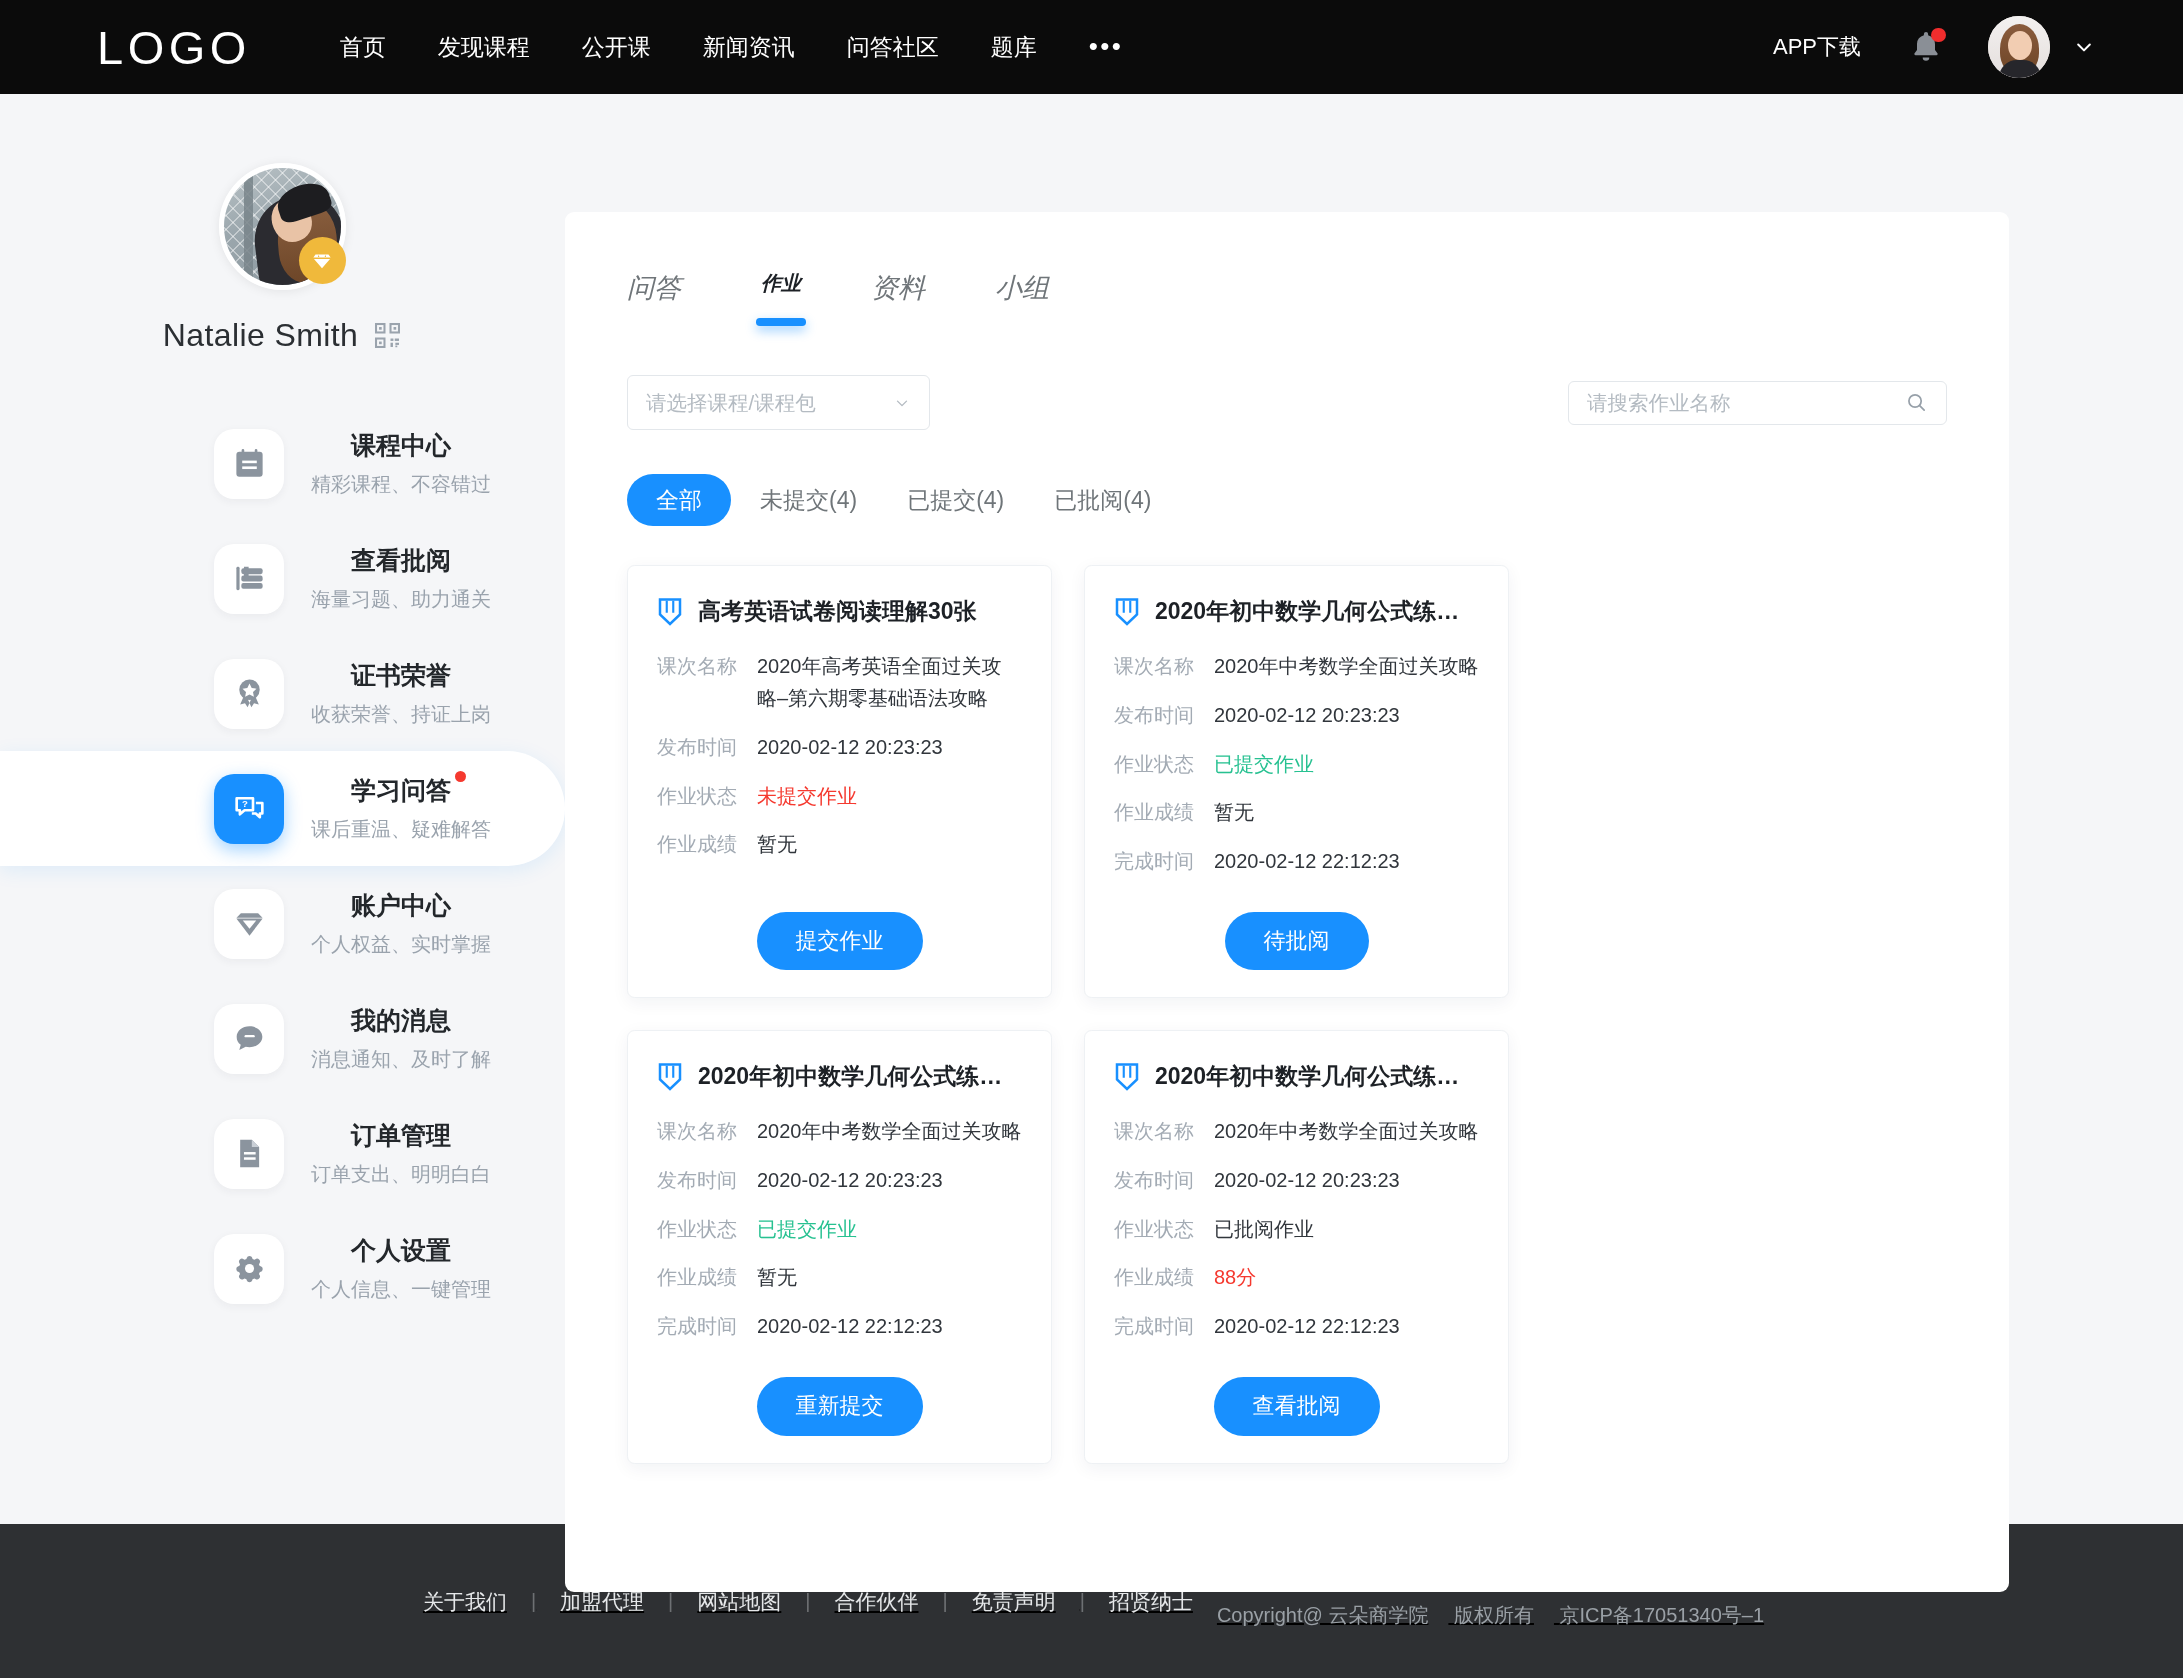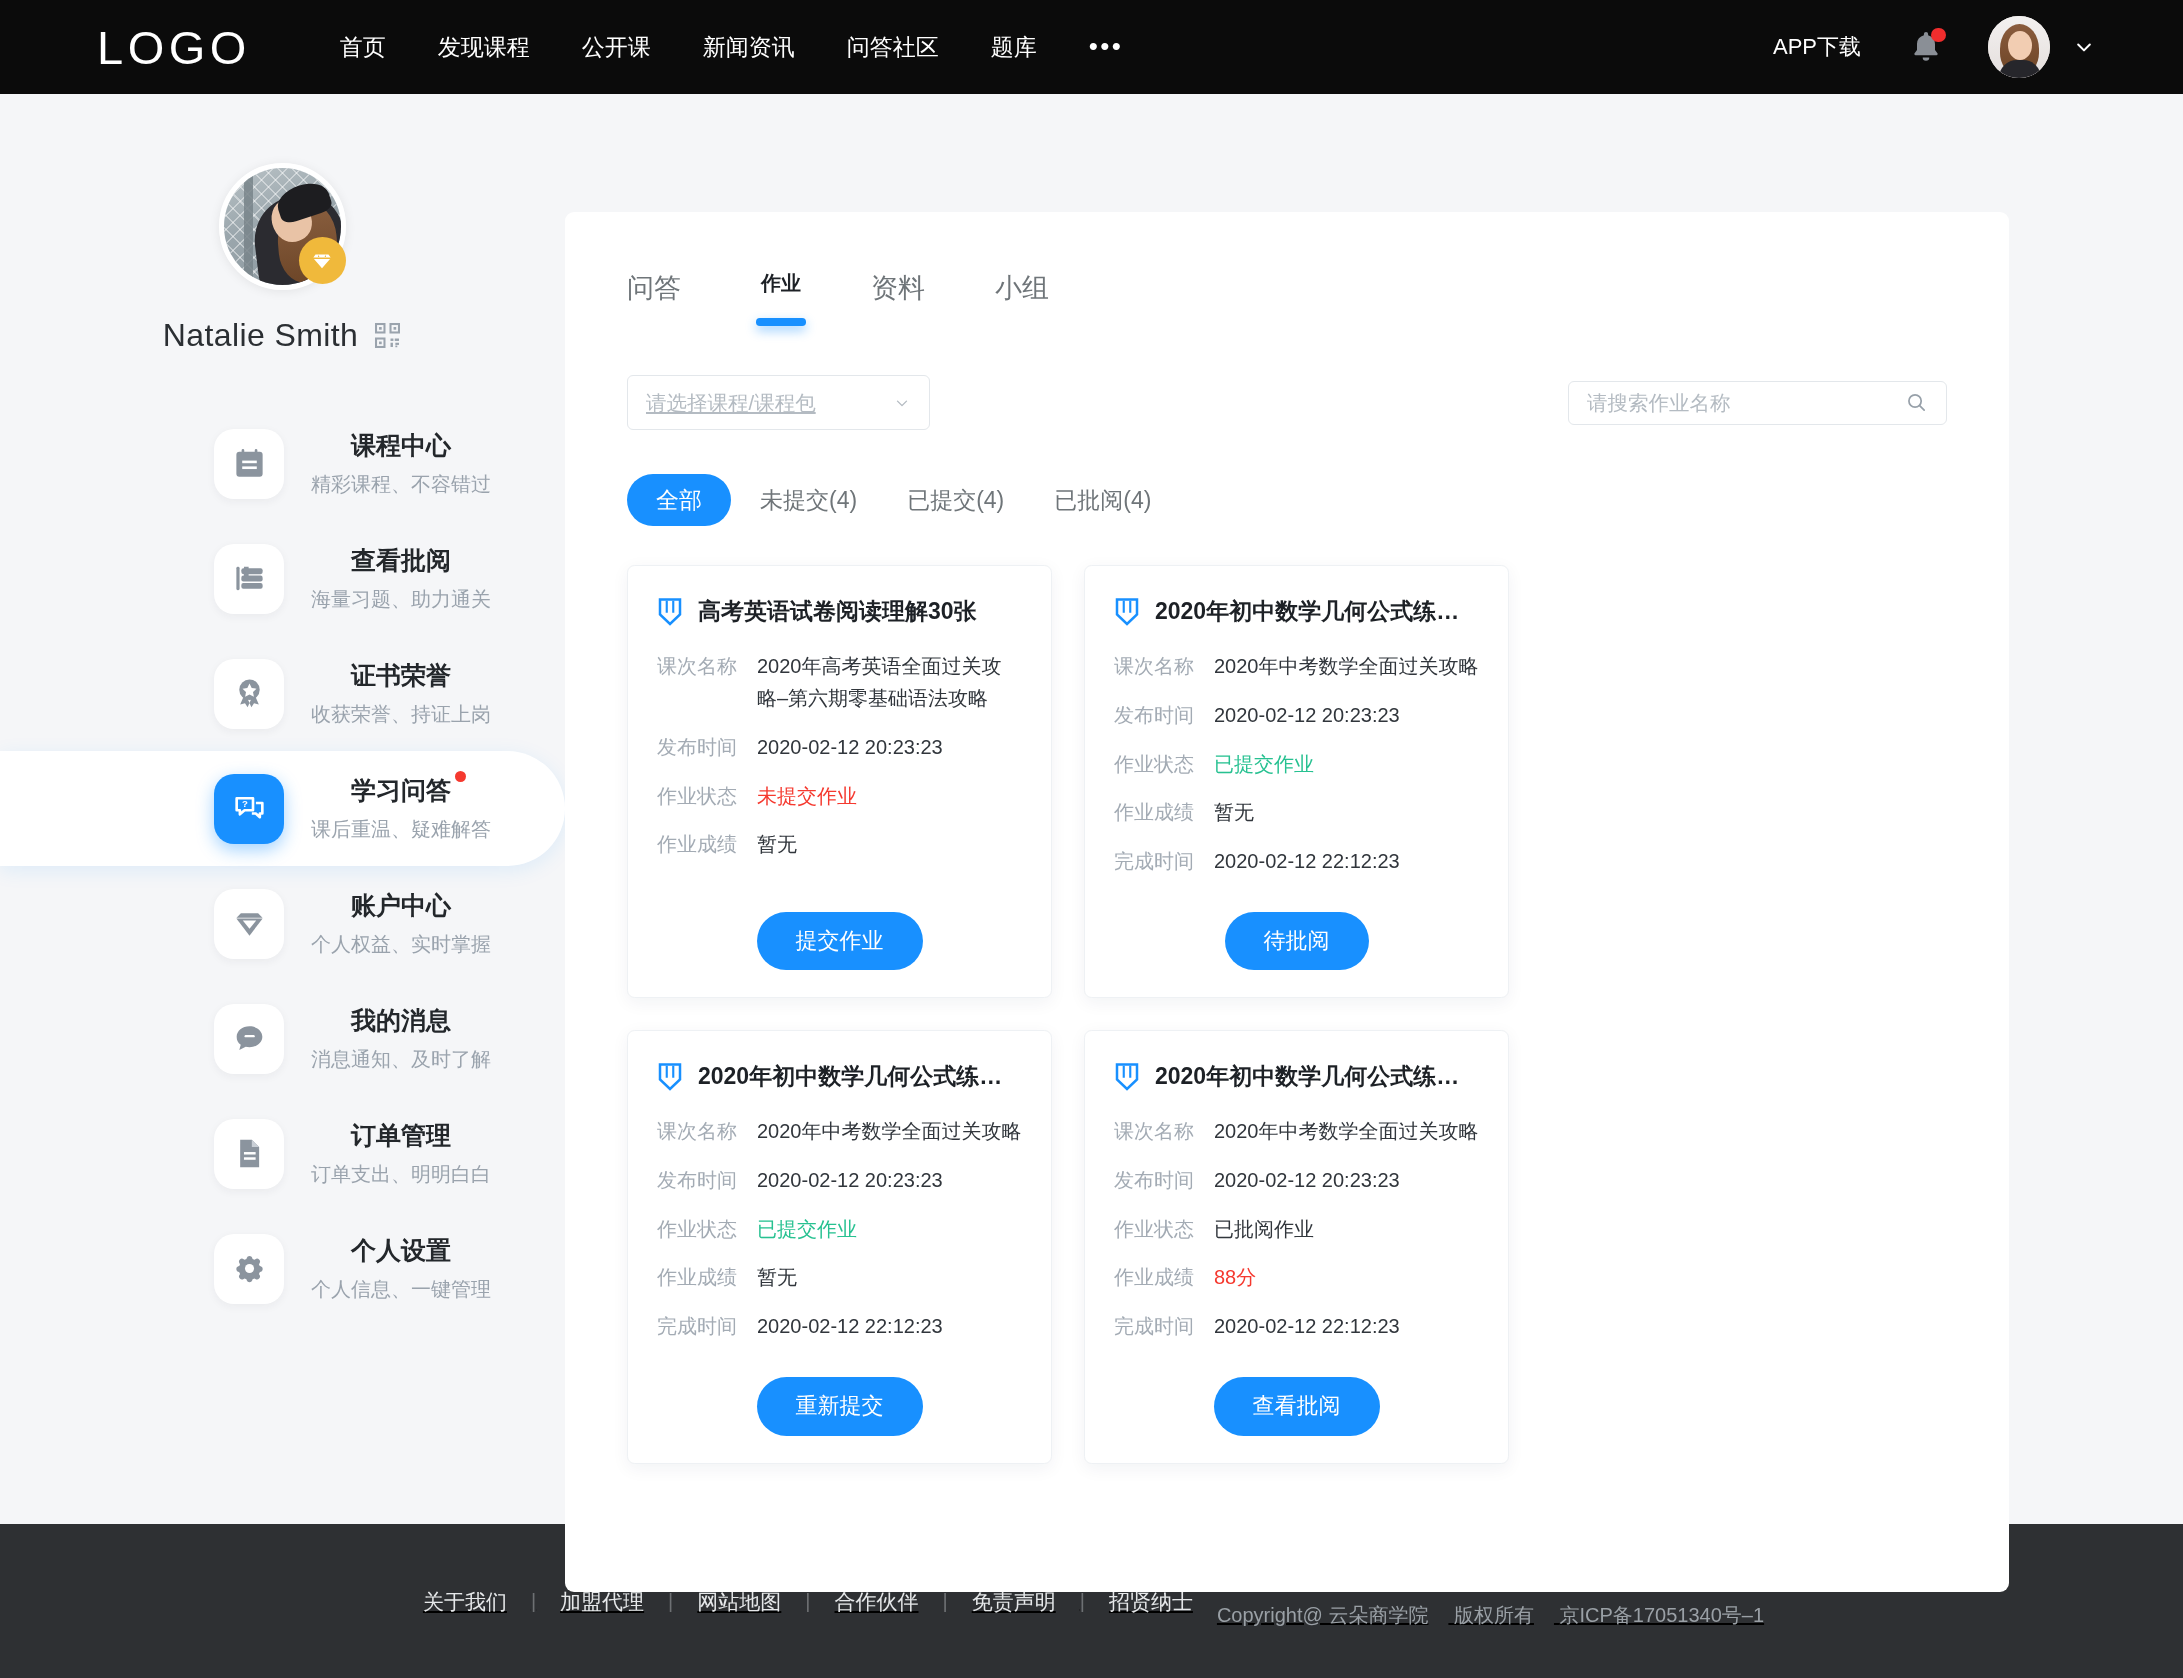--- a/index.html
+++ b/index.html
@@ -158,42 +158,42 @@
     width: 11.4px; height: 11.4px; border-radius: 50%; background: #f5392f;
   }
   .mi-sub { font-size: 20px; color: #9aa3ad; margin-top: 9px; }
 
   
   .main {
     position: absolute; left: 565px; top: 118px;
     width: 1444px; height: 1380px;
     background: #ffffff; border-radius: 9px;
   }
-  .tabs { display: flex; padding: 0 0 0 62px; margin-top: 58px; }
+  .tabs { display: flex; padding: 0 0 0 62px; margin-top: 58px; font-style: italic; }
   .tab {
     position: relative; margin-right: 70px; cursor: pointer;
     font-size: 27px; color: #6f7579; padding-bottom: 20px;
   }
   .tab.active { color: #1d2126; font-weight: bold; font-size: 20px; margin-left: 10px; }
   .tab-underline {
     position: absolute; left: 50%; transform: translateX(-50%);
     bottom: 0; width: 50px; height: 7.6px; border-radius: 3.8px;
     background: #1890ff; box-shadow: 0 4.5px 10.6px rgba(24,144,255,0.45);
   }
 
   .filter-row {
     display: flex; align-items: center; justify-content: space-between;
     padding: 0 62px; margin-top: 49px;
   }
   .select-box {
     width: 303px; height: 55px; border: 1.5px solid #e3e7eb;
     border-radius: 6px; display: flex; align-items: center;
     padding: 0 18px; cursor: pointer; background: #fff;
   }
-  .select-text { font-size: 20.5px; color: #b4bbc2; flex: 1; text-decoration: underline; }
+  .select-text { font-size: 20.5px; color: #b4bbc2; flex: 1; }
   .search-box {
     width: 379px; height: 44px; border: 1.5px solid #e3e7eb;
     border-radius: 6px; display: flex; align-items: center;
     padding: 0 18px; background: #fff;
   }
   .search-input {
     flex: 1; border: none; outline: none; background: transparent;
     font-size: 20.5px; color: #3b4148;
     font-family: "Liberation Sans", "DejaVu Sans", sans-serif;
   }

